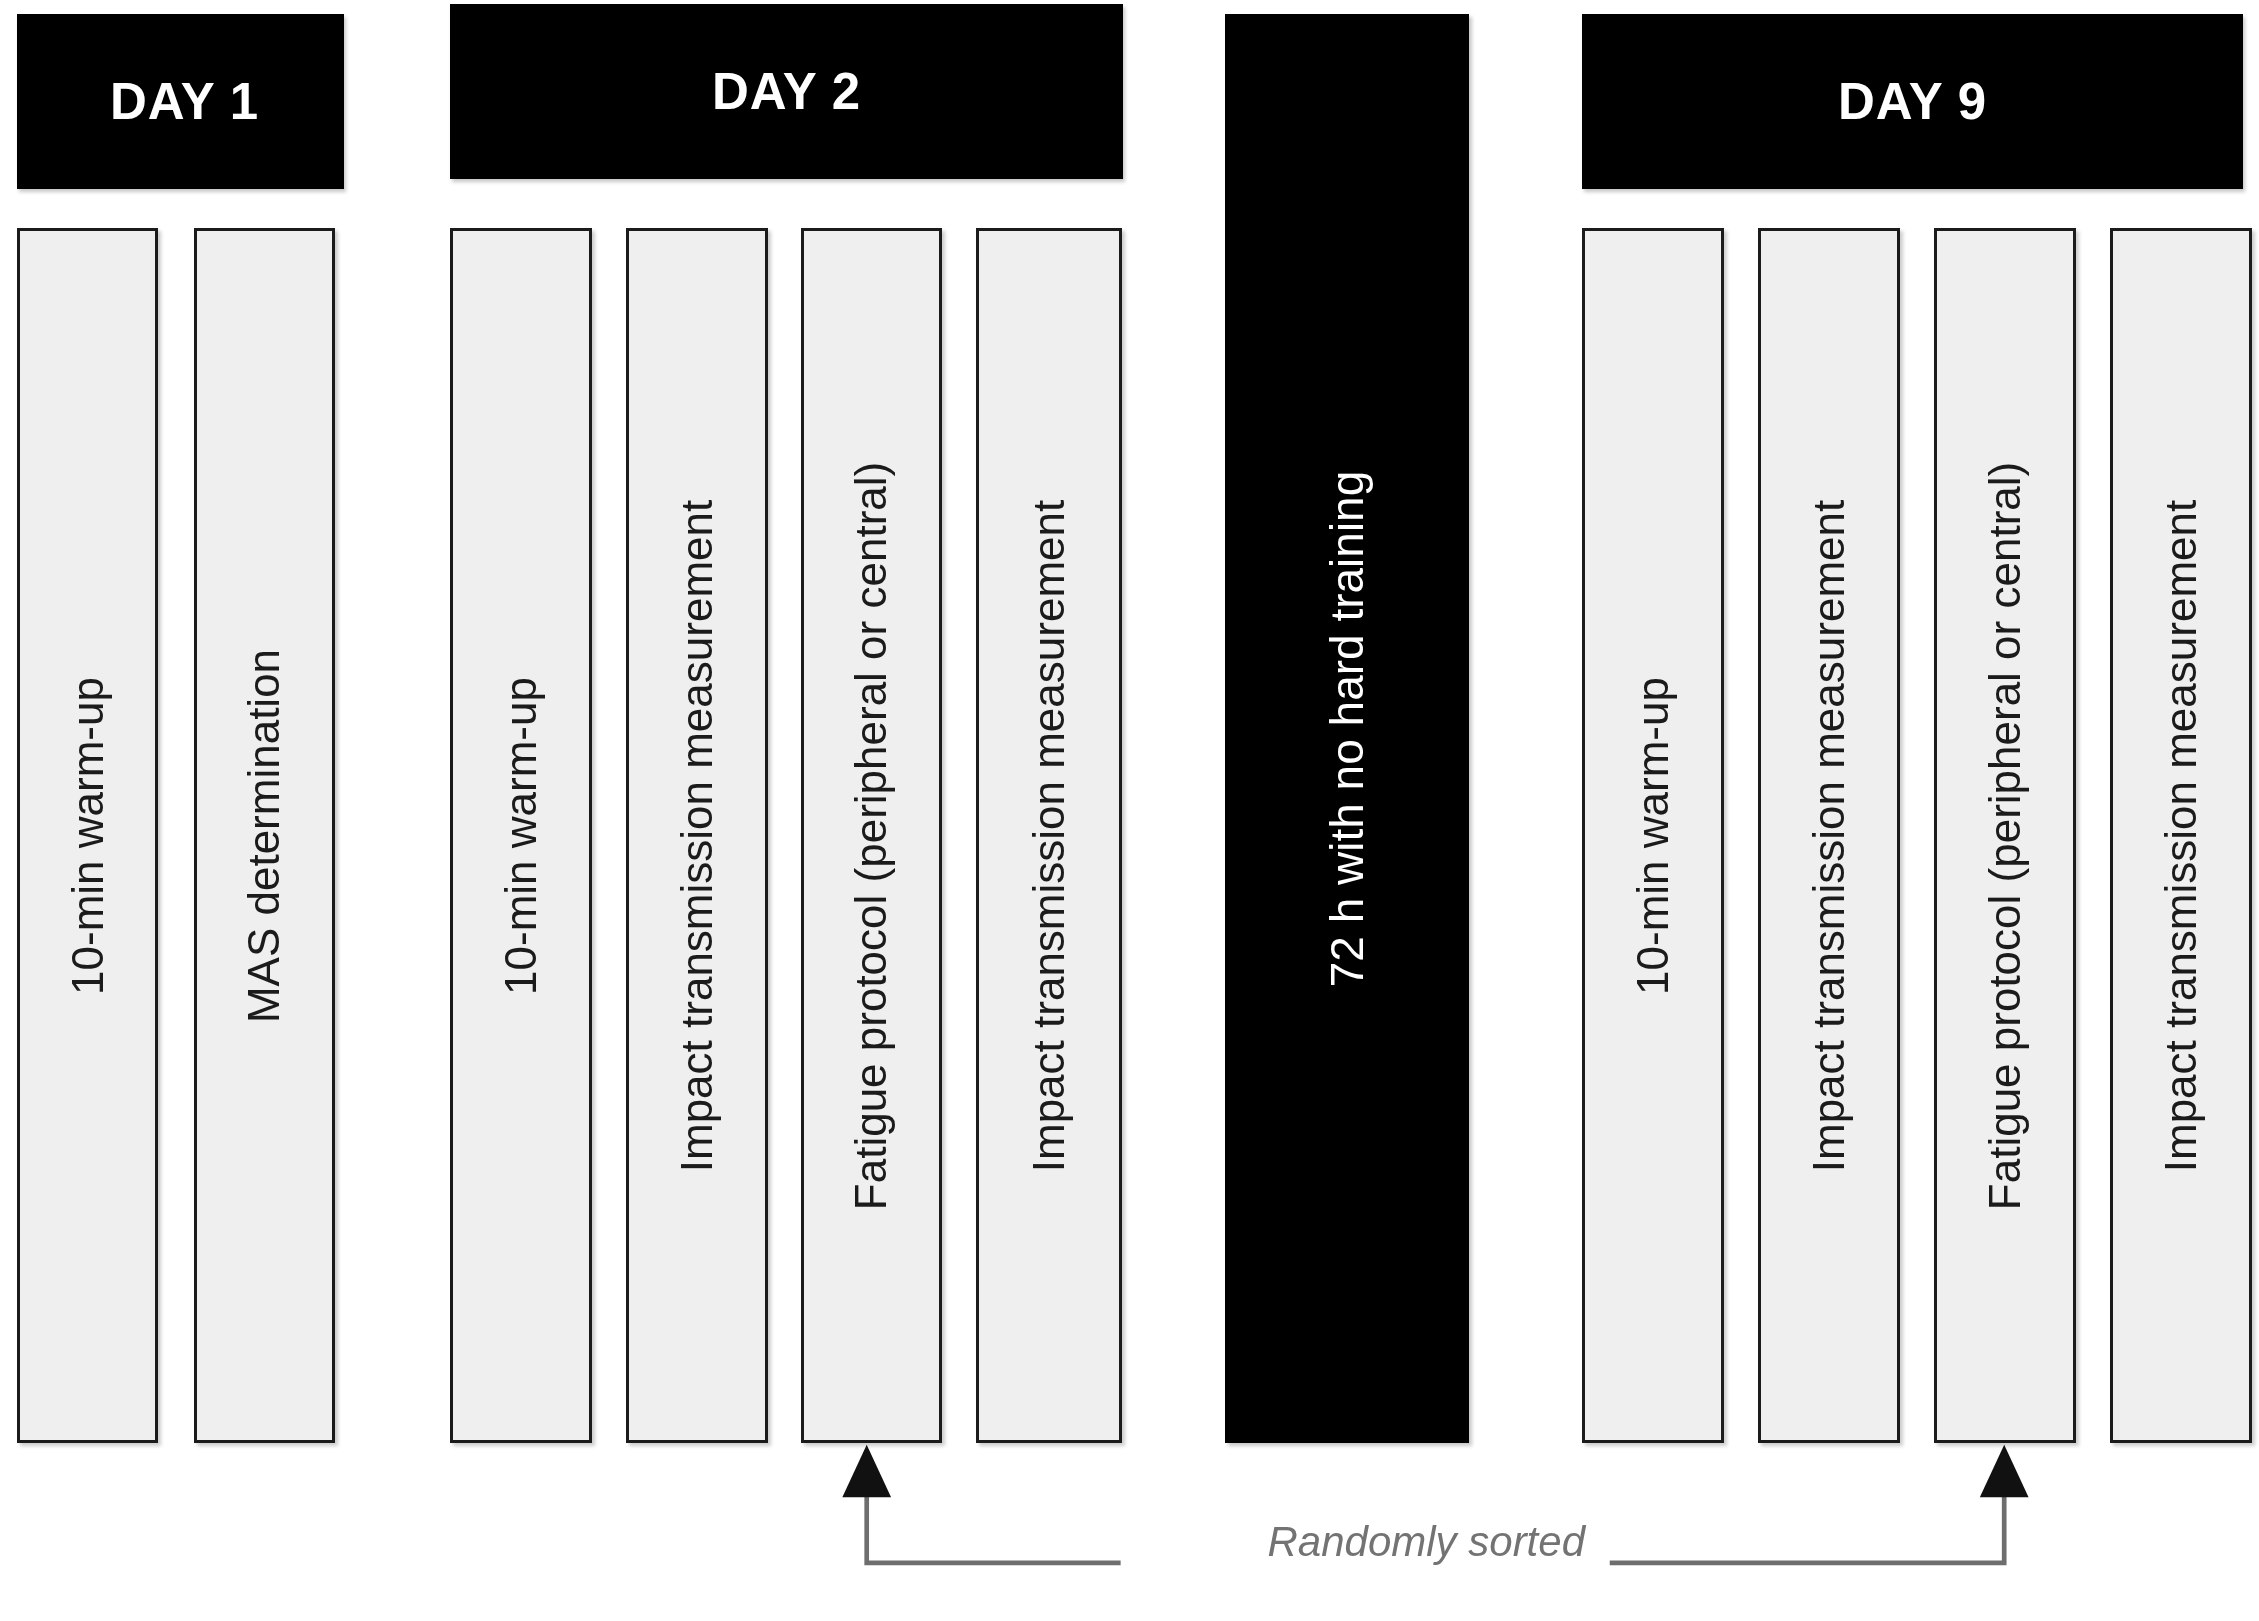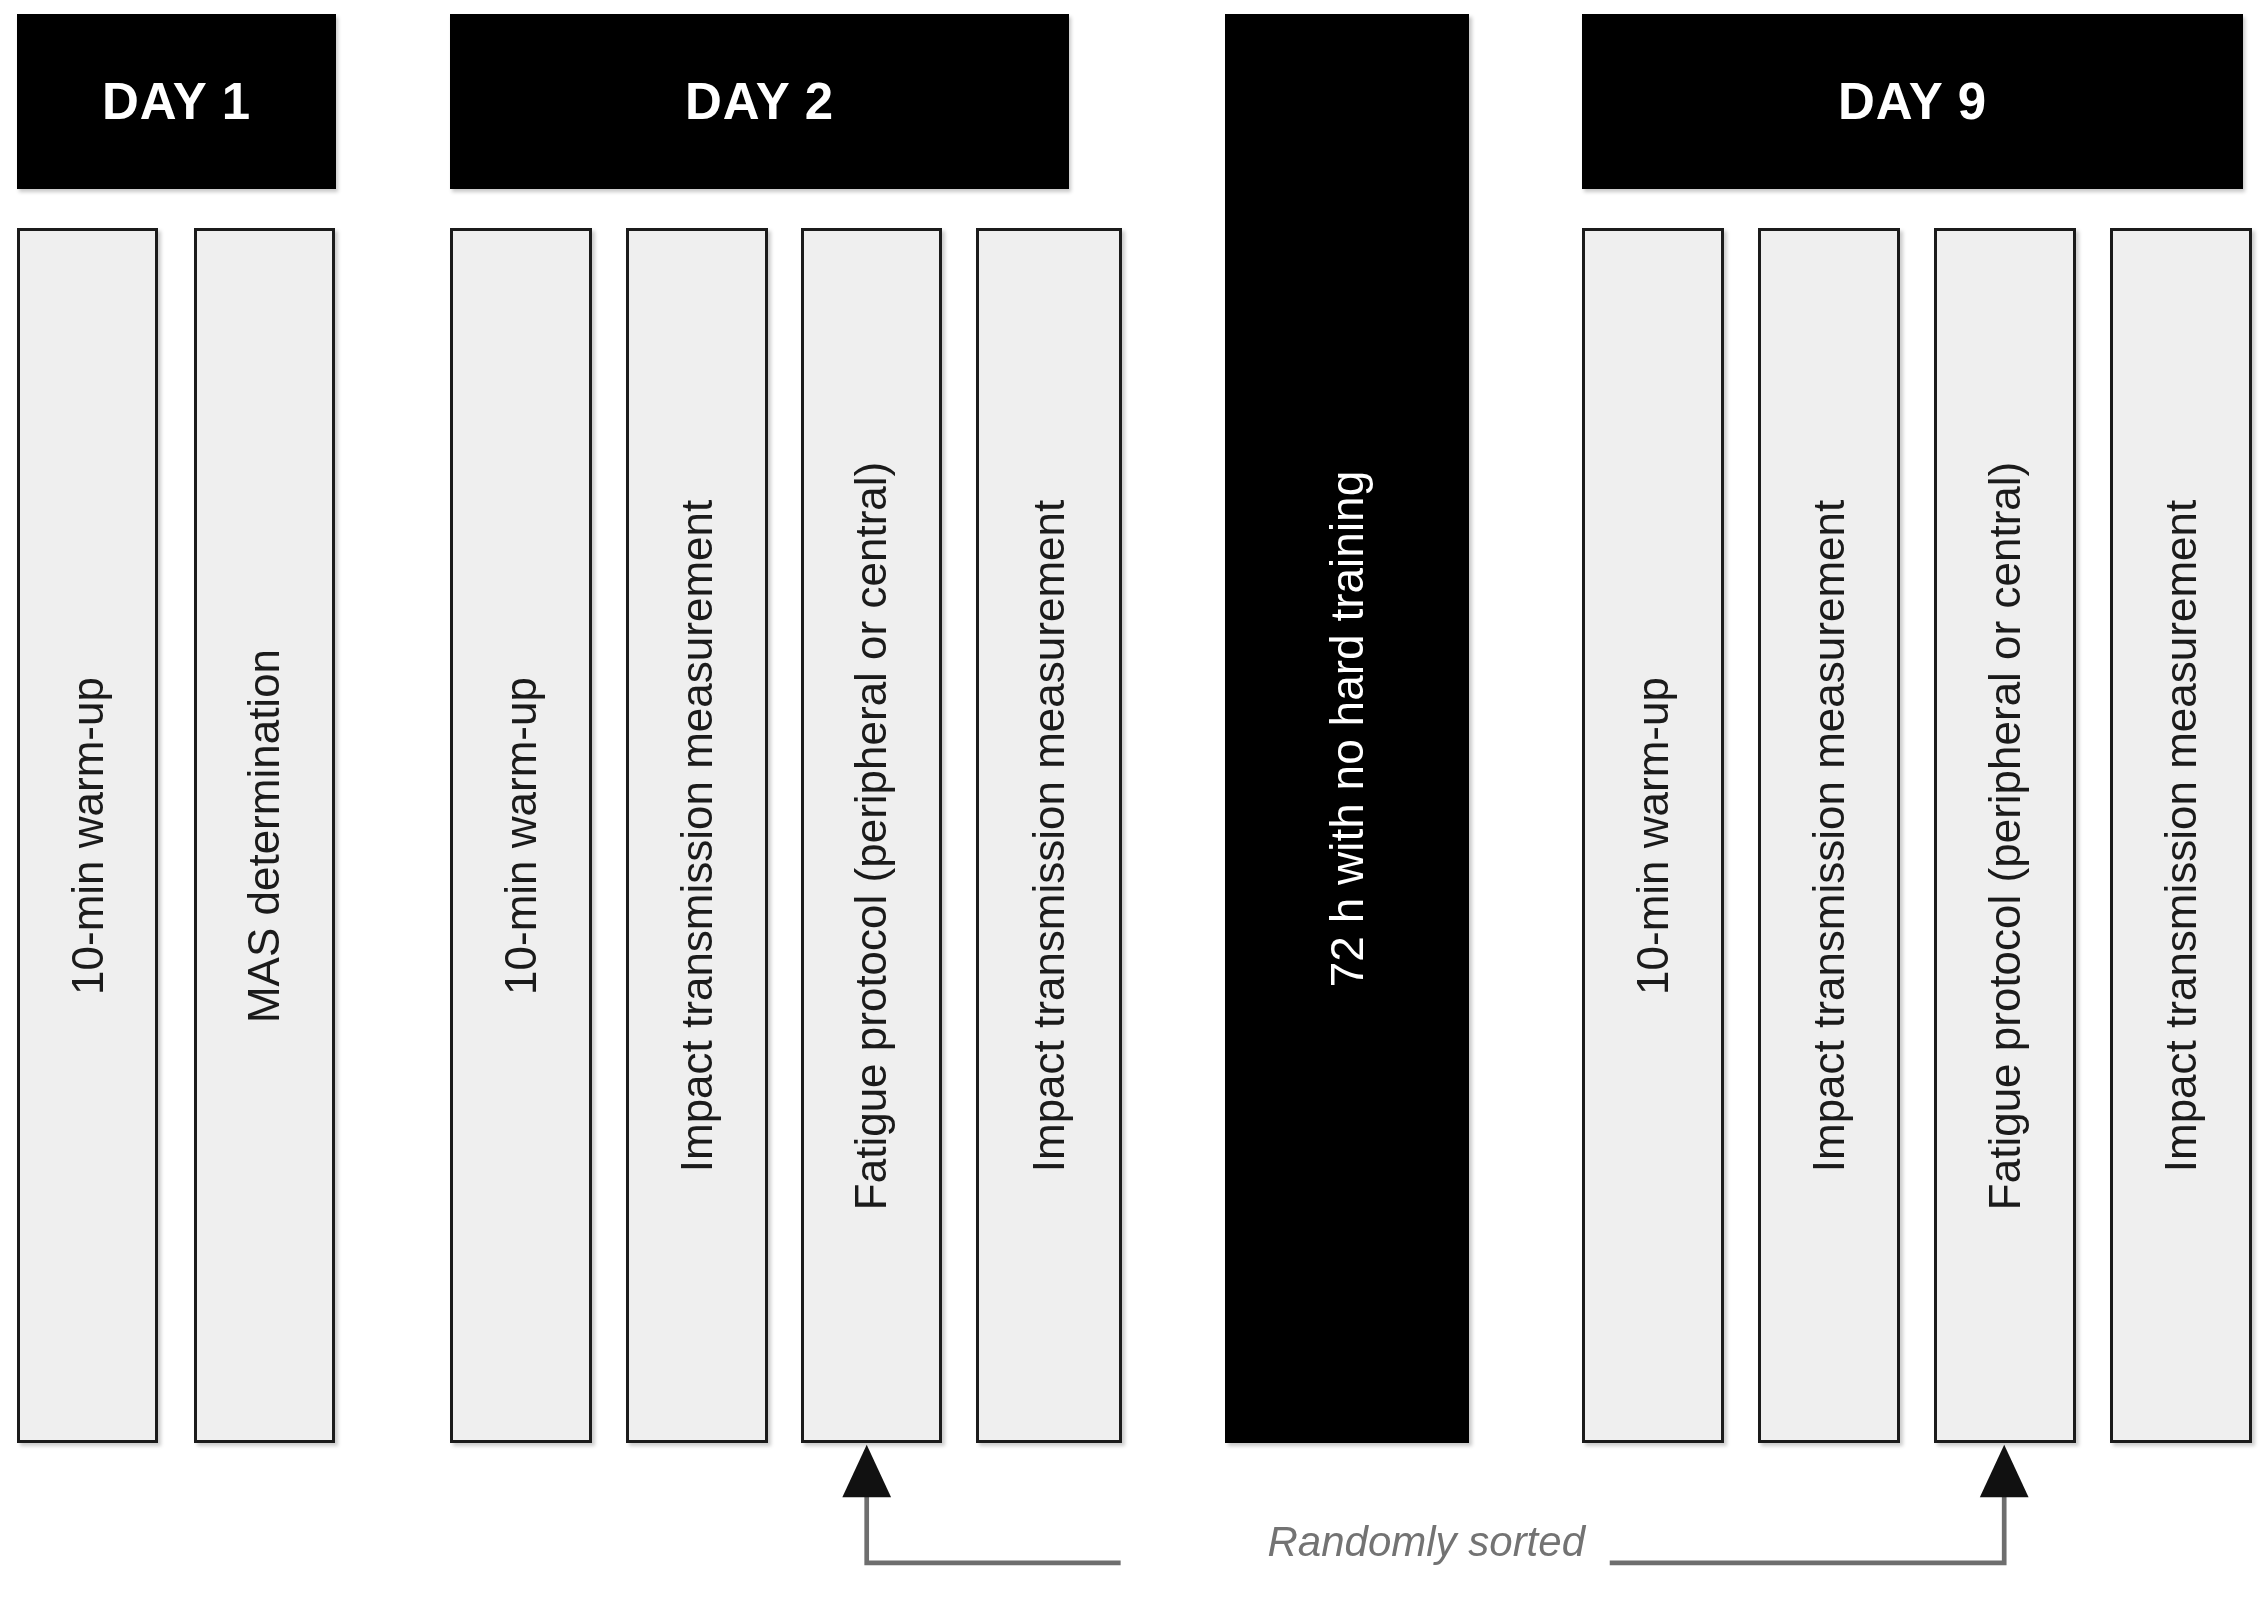--- a/index.html
+++ b/index.html
@@ -95,33 +95,33 @@
     font-style: italic;
     color: #737373;
     white-space: nowrap;
   }
 </style>
 </head>
 <body>
 
 <div id="stage">
 
-  <div class="day-header" style="left:17px; top:14px; width:319px; height:175px;">
+  <div class="day-header" style="left:17px; top:14px; width:319px; height:175px;padding-left:8px;">
     <span>DAY 1</span>
   </div>
 
   <div class="vbox" style="left:17px; top:228px; width:141px; height:1215px;">
     <span class="vbox-label">10-min warm-up</span>
   </div>
 
   <div class="vbox" style="left:194px; top:228px; width:141px; height:1215px;">
     <span class="vbox-label">MAS determination</span>
   </div>
 
-  <div class="day-header" style="left:450px; top:14px; width:619px; height:175px;">
+  <div class="day-header" style="left:450px; top:4px; width:673px; height:175px;">
     <span>DAY 2</span>
   </div>
 
   <div class="vbox" style="left:450px; top:228px; width:142px; height:1215px;">
     <span class="vbox-label">10-min warm-up</span>
   </div>
 
   <div class="vbox" style="left:626px; top:228px; width:142px; height:1215px;">
     <span class="vbox-label">Impact transmission measurement</span>
   </div>

